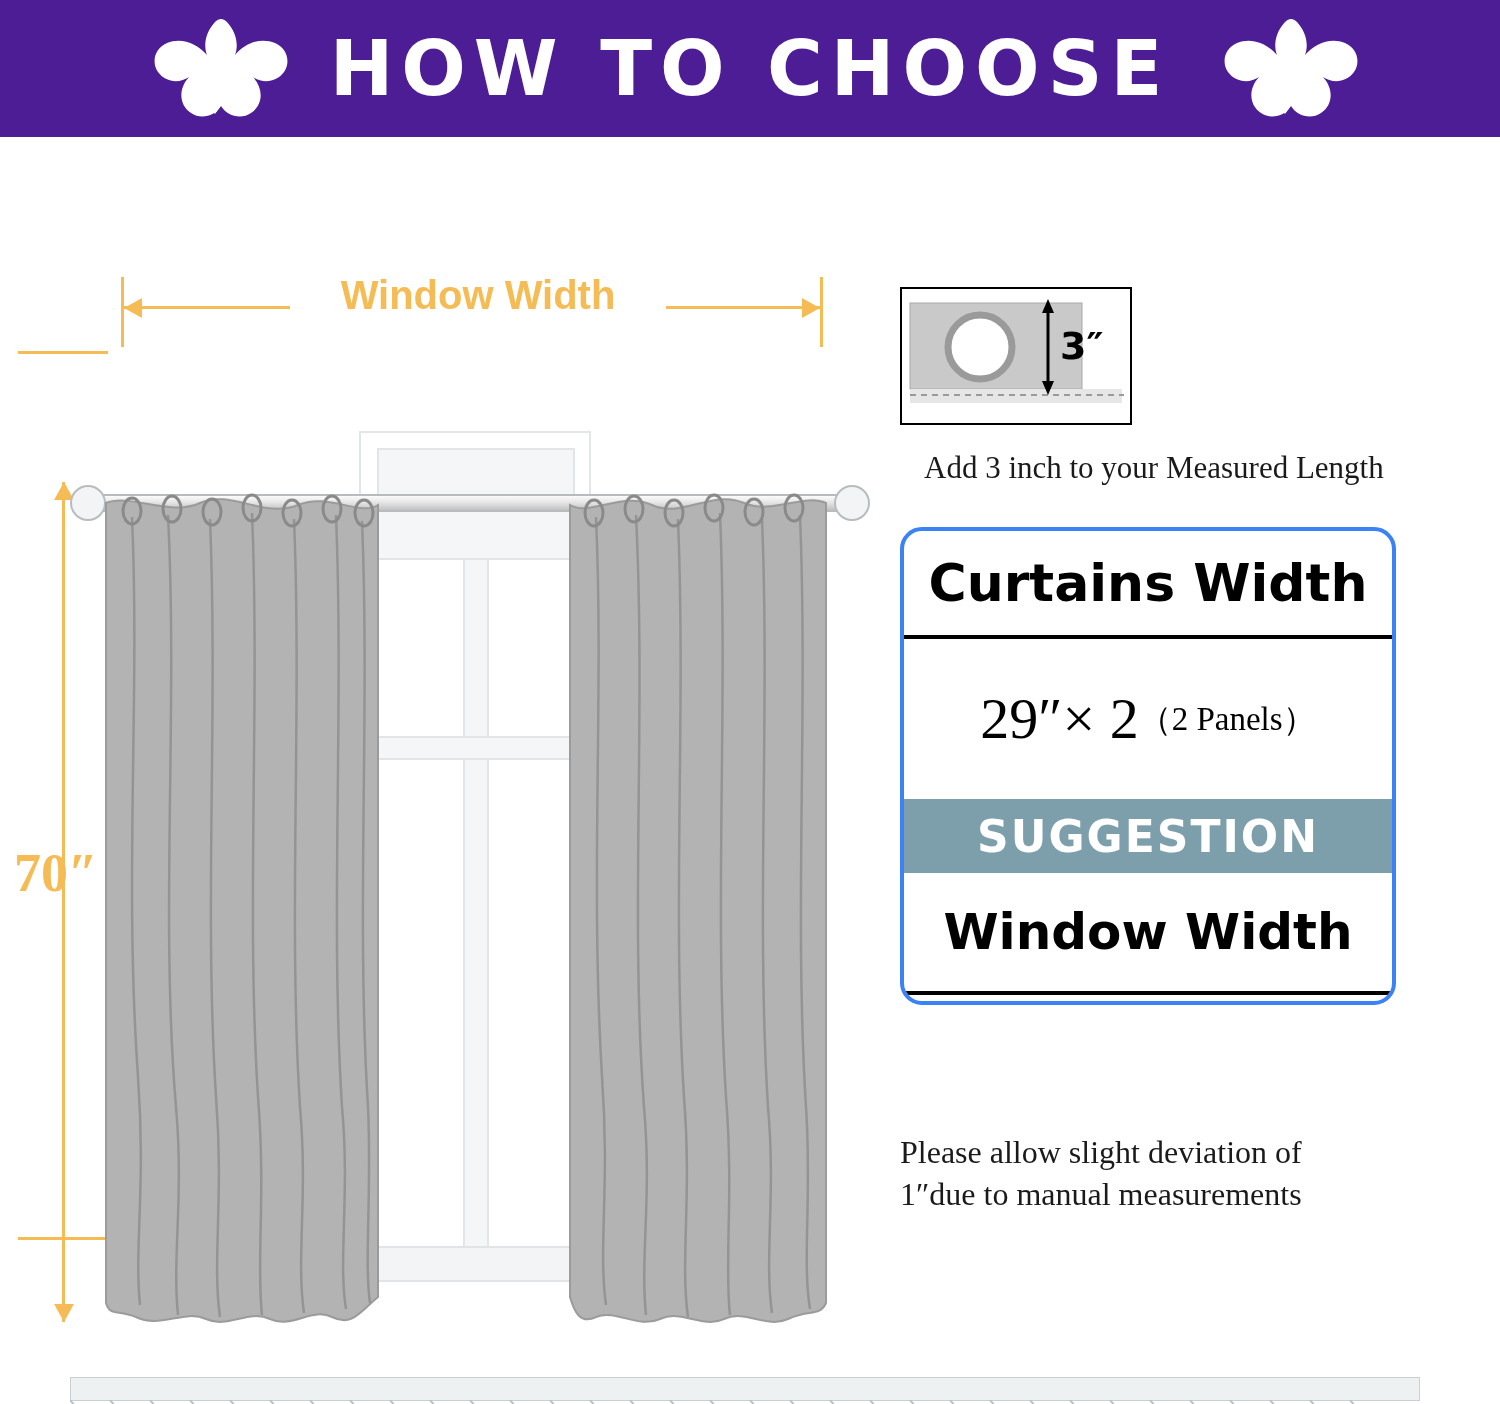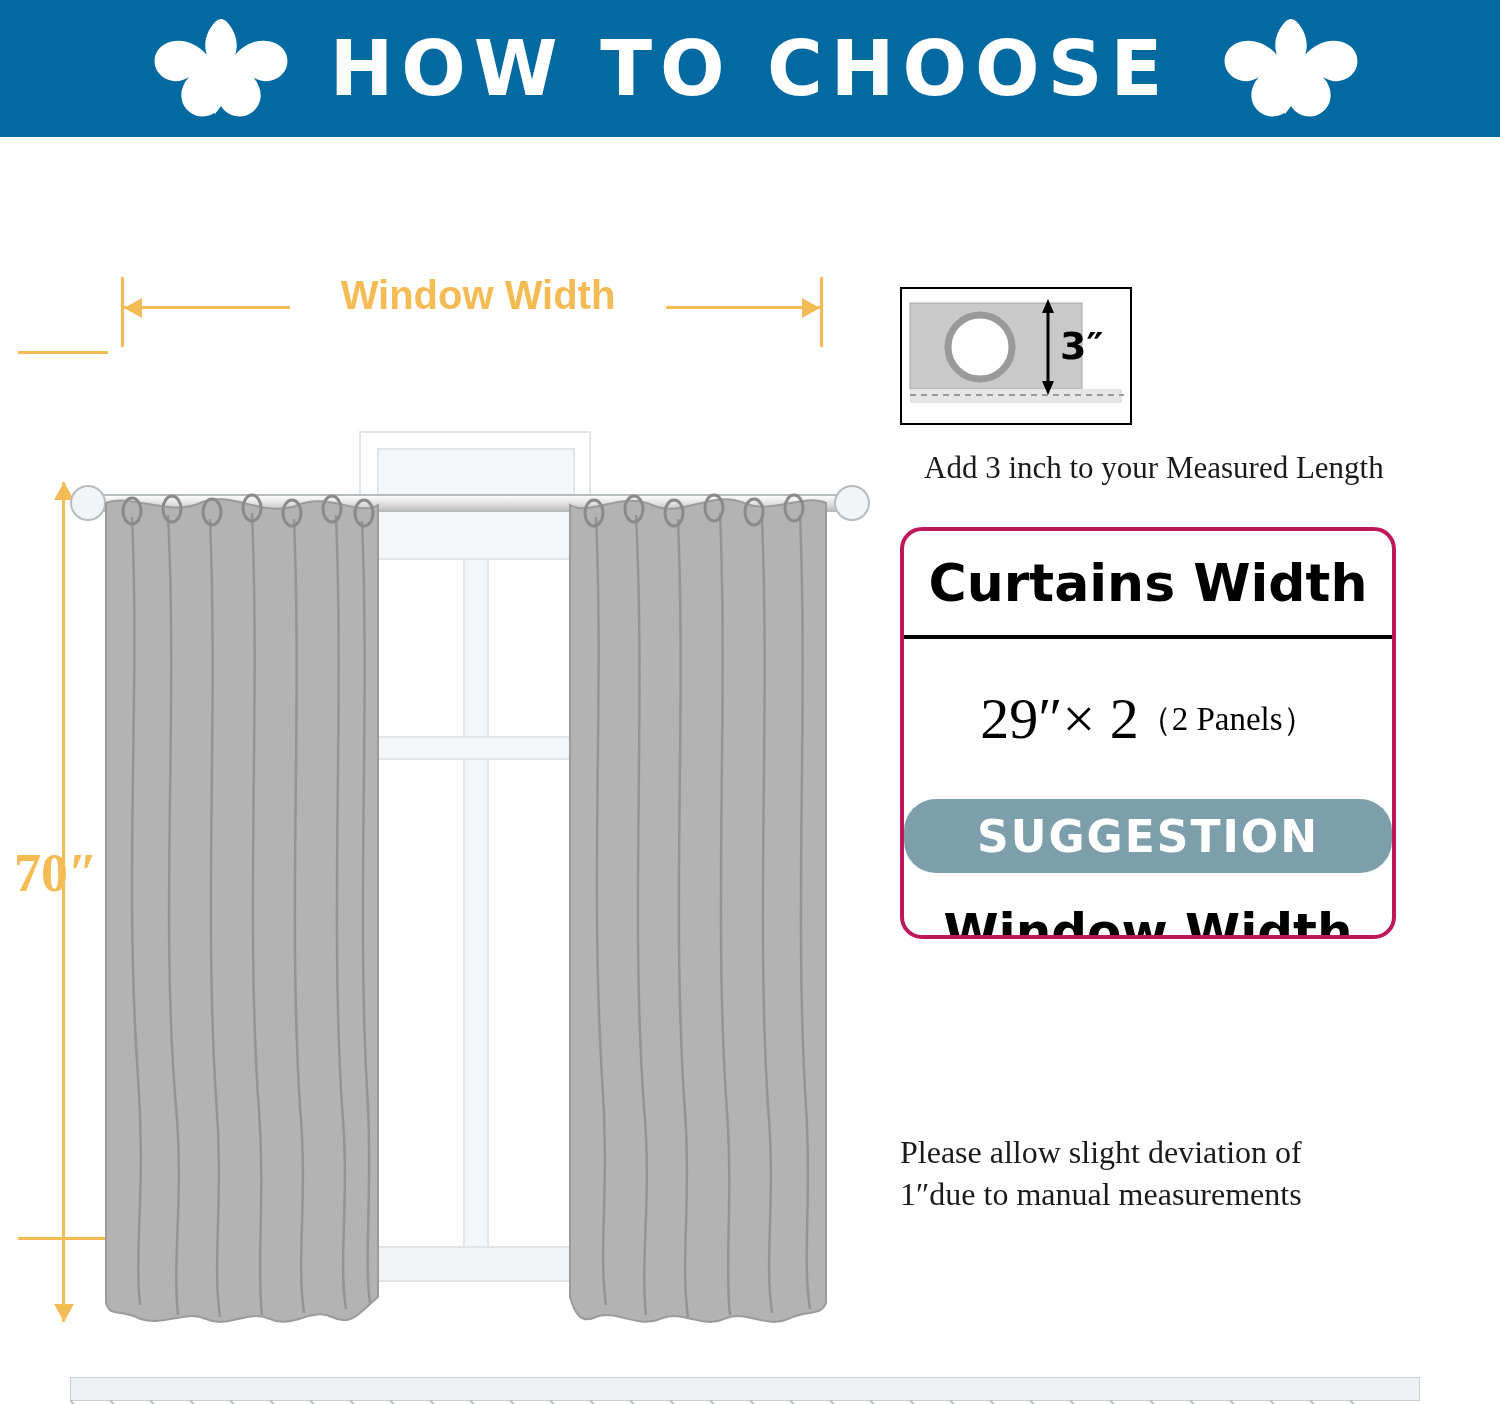--- a/index.html
+++ b/index.html
@@ -14,21 +14,21 @@
     font-family: "Liberation Sans", sans-serif;
     overflow: hidden;
   }
 
   
   .header {
     position: absolute;
     left: 0; top: 0;
     width: 1500px;
     height: 137px;
-    background: #0369a1;
+    background: #4c1d95;
     display: flex;
     align-items: center;
     justify-content: center;
     gap: 40px;
   }
   .header-title {
     font-family: "DejaVu Sans", sans-serif;
     font-weight: bold;
     font-size: 76px;
     letter-spacing: 8px;
@@ -149,22 +149,22 @@
     font-family: "Liberation Serif", serif;
     font-size: 31px;
     color: #1a1a1a;
     margin-left: 24px;
   }
 
   
   .card {
     position: absolute;
     left: 900px; top: 390px;
-    width: 496px; height: 412px;
-    border: 4px solid #be185d;
+    width: 496px; height: 478px;
+    border: 4px solid #3b82f6;
     border-radius: 22px;
     background: #fff;
     overflow: hidden;
     box-sizing: border-box;
   }
   .card-row {
     display: flex;
     align-items: center;
     justify-content: center;
     text-align: center;
@@ -192,21 +192,20 @@
     line-height: 1.1;
   }
   .card-suggestion {
     height: 74px;
     background: #7d9fab;
     font-family: "DejaVu Sans", sans-serif;
     font-weight: bold;
     font-size: 44px;
     letter-spacing: 2px;
     color: #ffffff;
-    border-radius: 32px;
   }
   .card-sub {
     height: 118px;
     font-family: "DejaVu Sans", sans-serif;
     font-size: 50px;
     font-weight: bold;
     color: #000;
     border-bottom: 4px solid #000;
   }
   .card-range {

